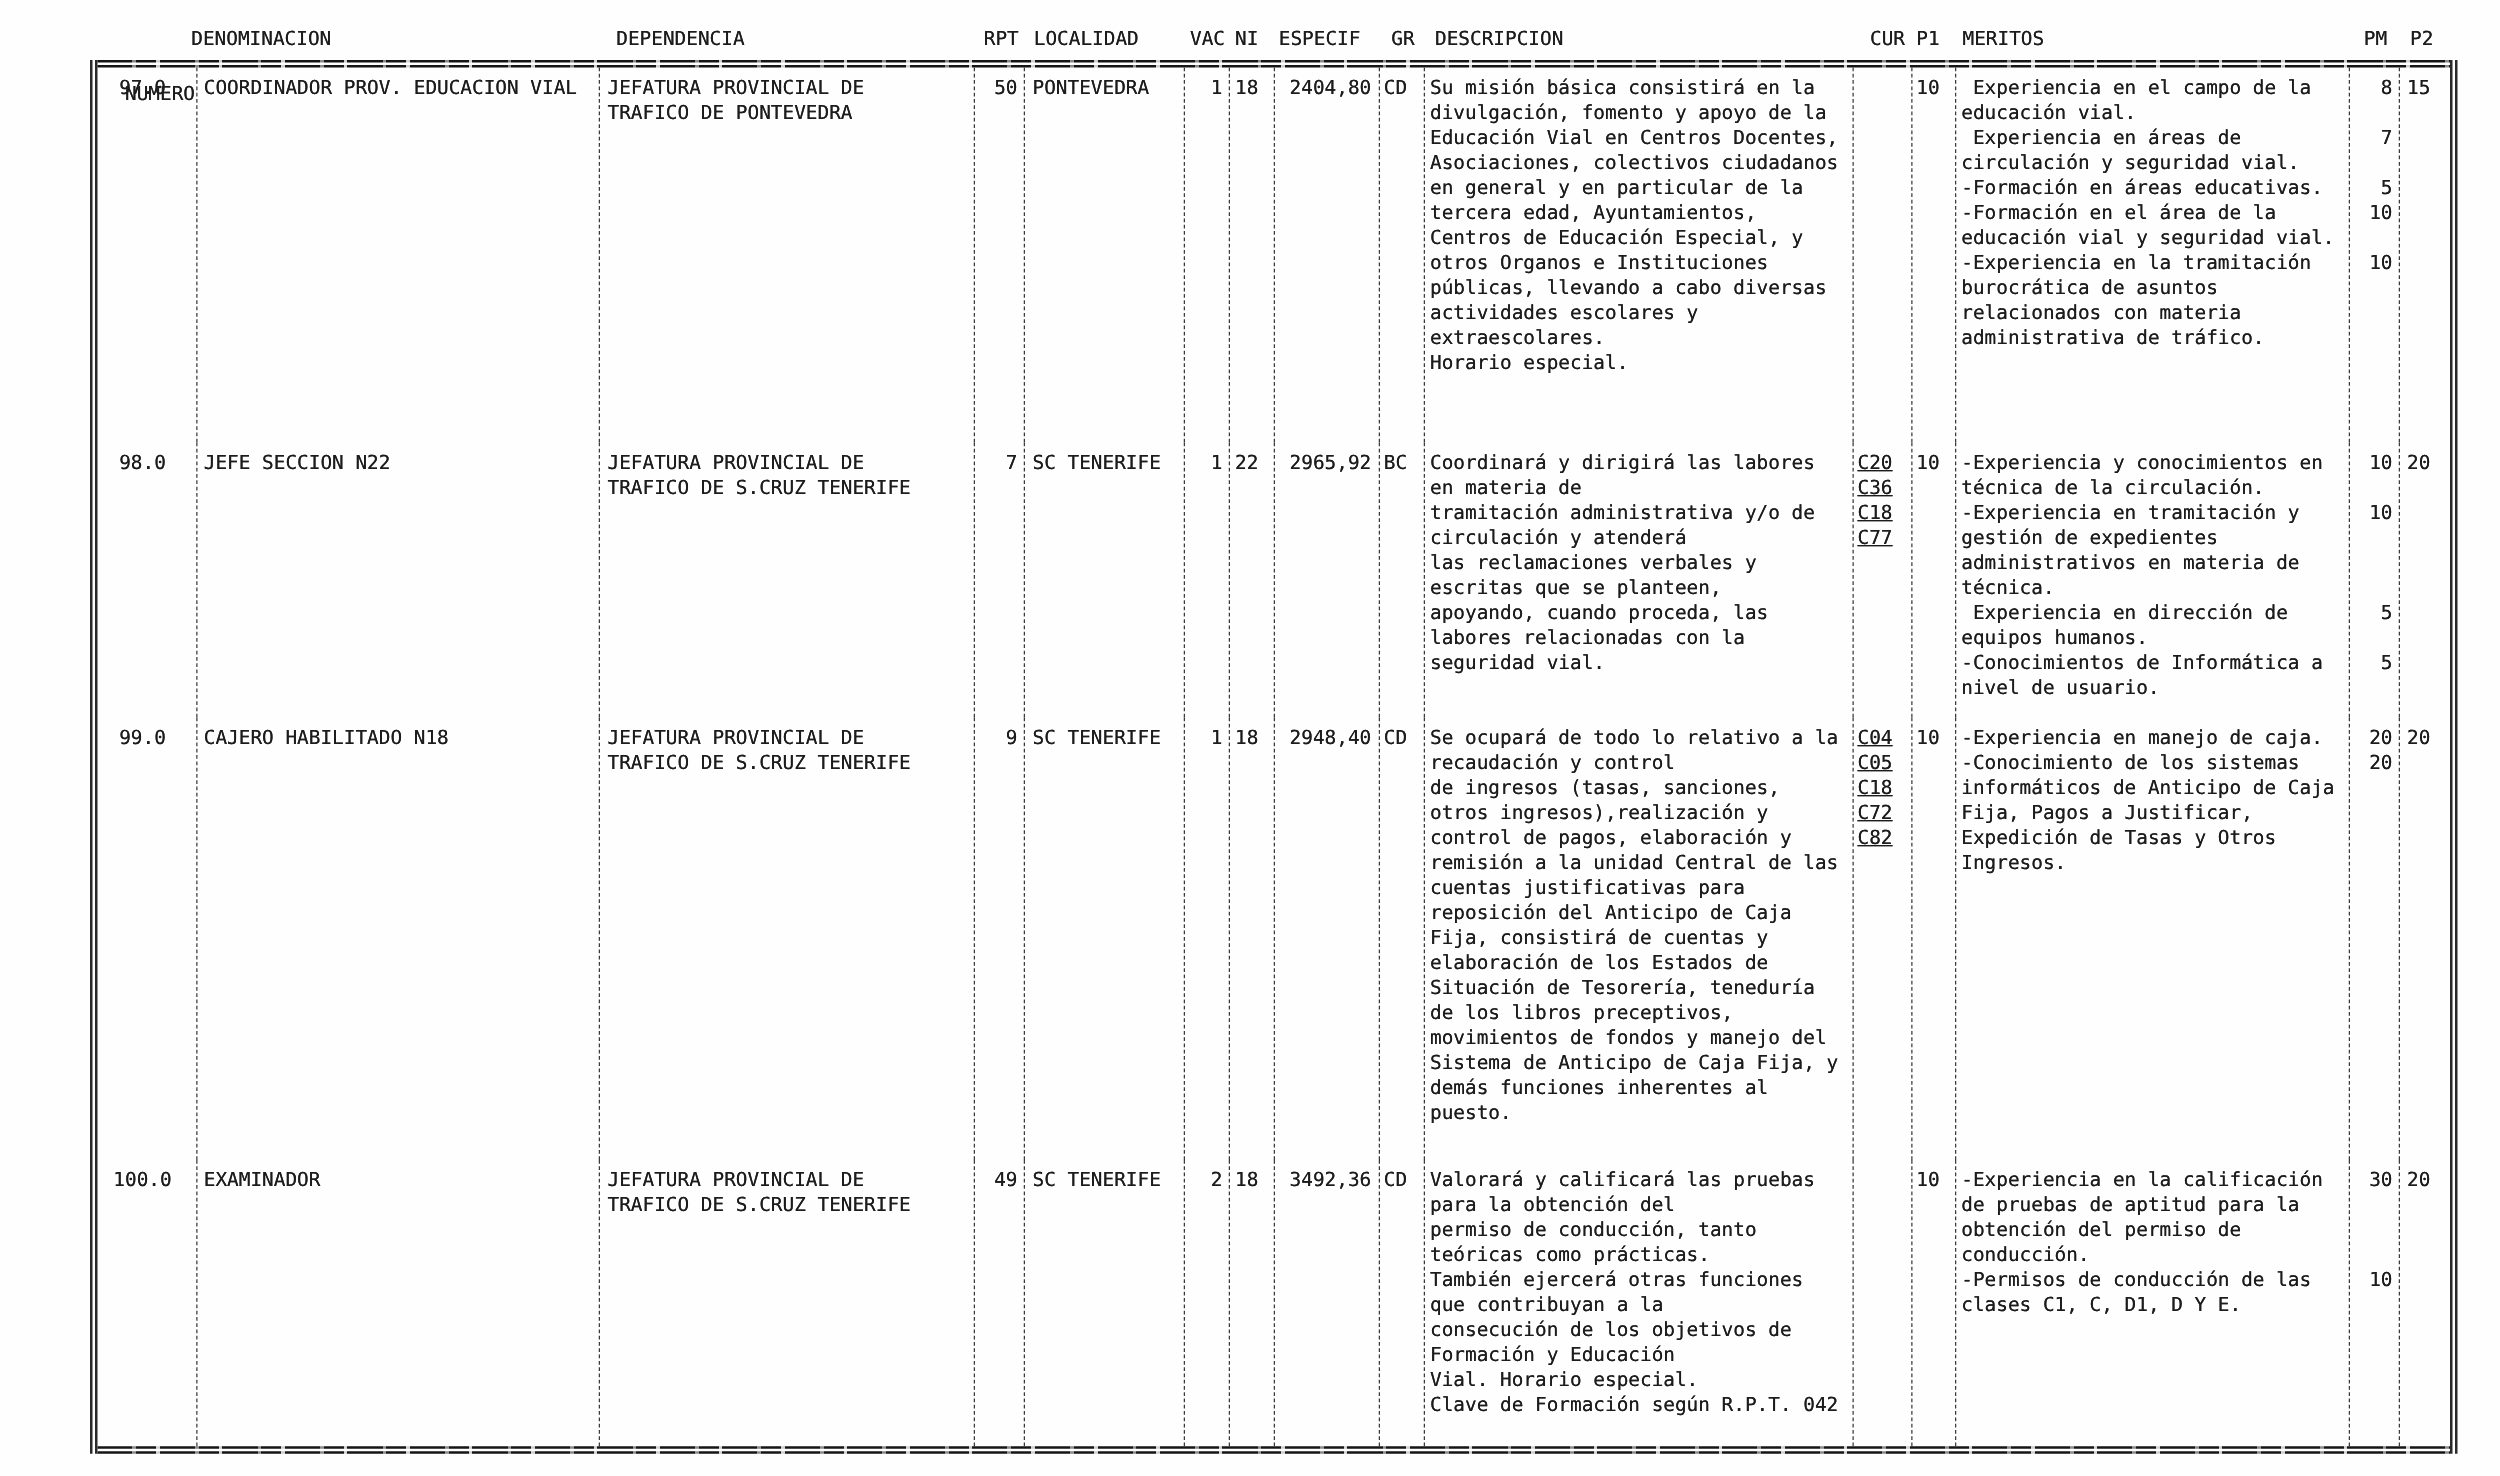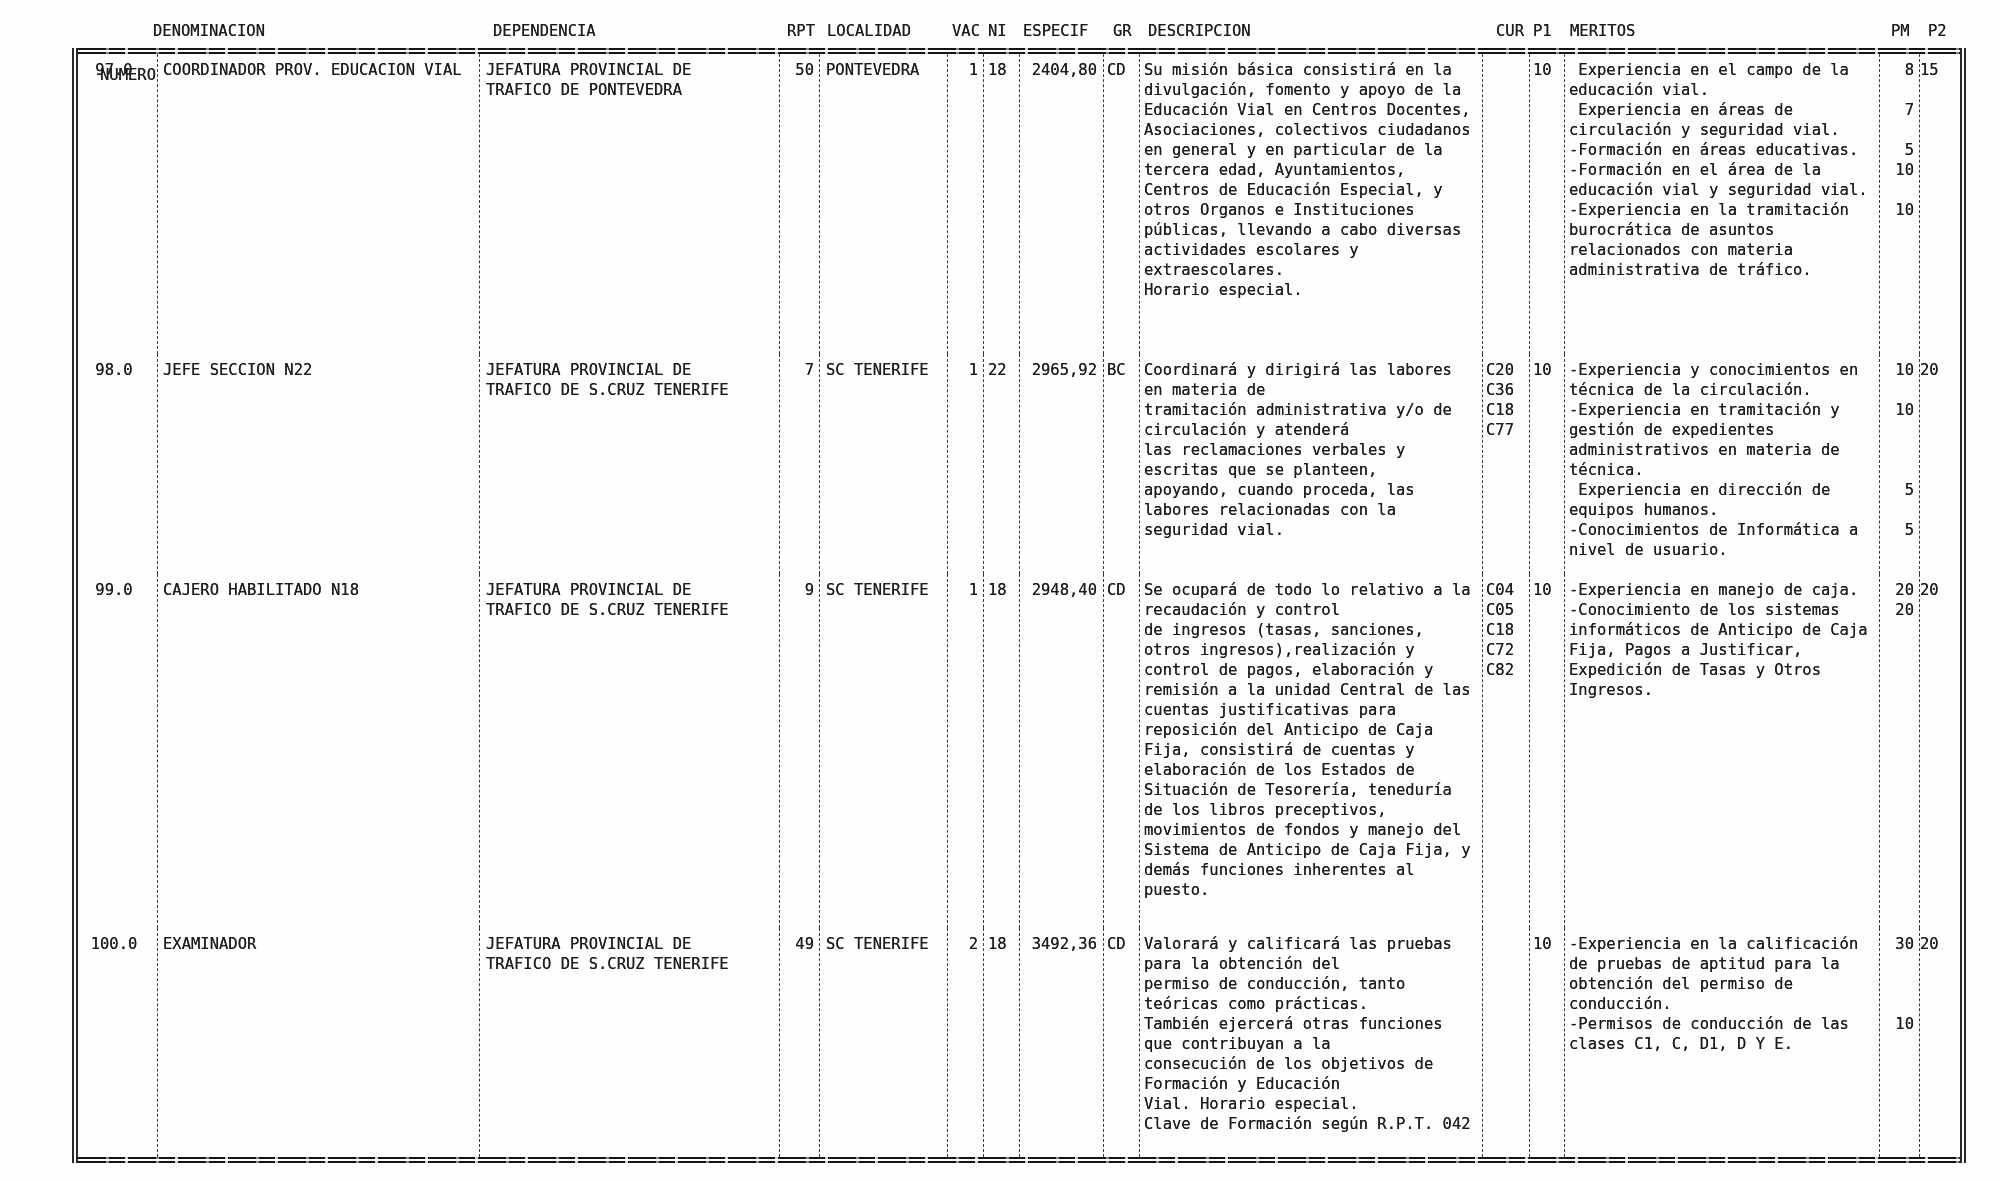--- a/index.html
+++ b/index.html
@@ -52,25 +52,25 @@
   .col-numero{text-align:center;padding-right:7px;}
   .col-denominacion{padding-left:5px;}
   .col-dependencia{padding-left:6px;}
   .col-rpt{text-align:right;padding-right:5px;}
   .col-localidad{padding-left:6px;}
   .col-vac{text-align:right;padding-right:5px;}
   .col-ni{padding-left:4px;}
   .col-especif{text-align:right;padding-right:6px;}
   .col-gr{padding-left:3px;}
   .col-descripcion{padding-left:4px;}
-  .col-cur{padding-left:3px;}
+  .col-cur{padding-left:3px;text-decoration:underline;}
   .col-p1{padding-left:3px;}
   .col-meritos{padding-left:4px;}
   .col-pm{text-align:right;padding-right:5px;}
-  .col-p2{text-align:left;padding-right:6px;}
+  .col-p2{text-align:center;padding-right:6px;}
 </style>
 </head>
 <body>
 
 <div class="scan">
 
   <div class="colheads">
     <span class="h-numero">NUMERO</span>
     <span class="h-denominacion">DENOMINACION</span>
     <span class="h-dependencia">DEPENDENCIA</span>

